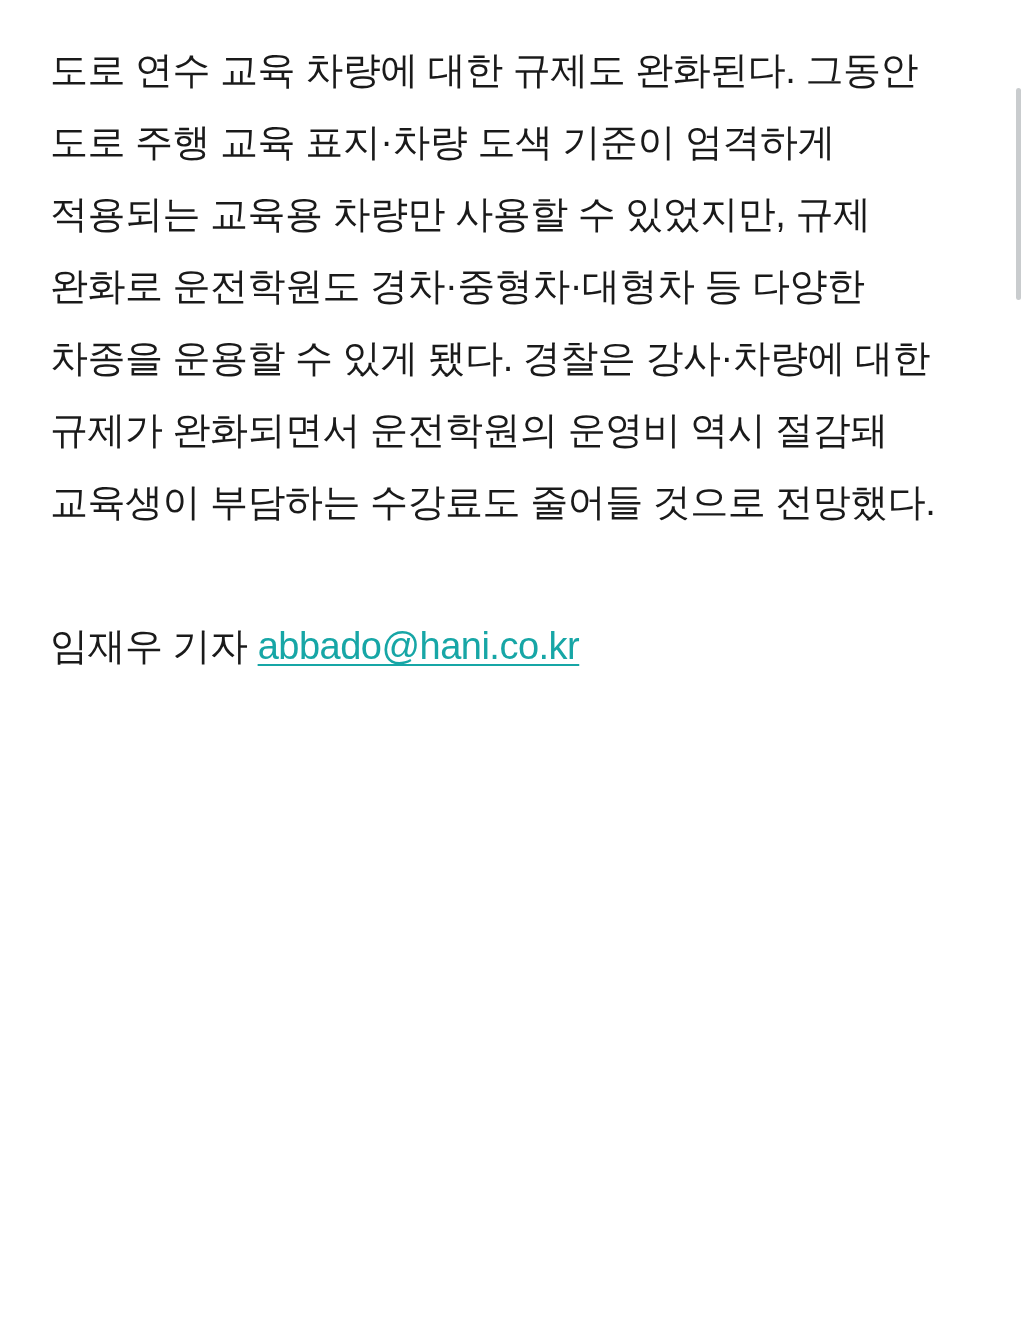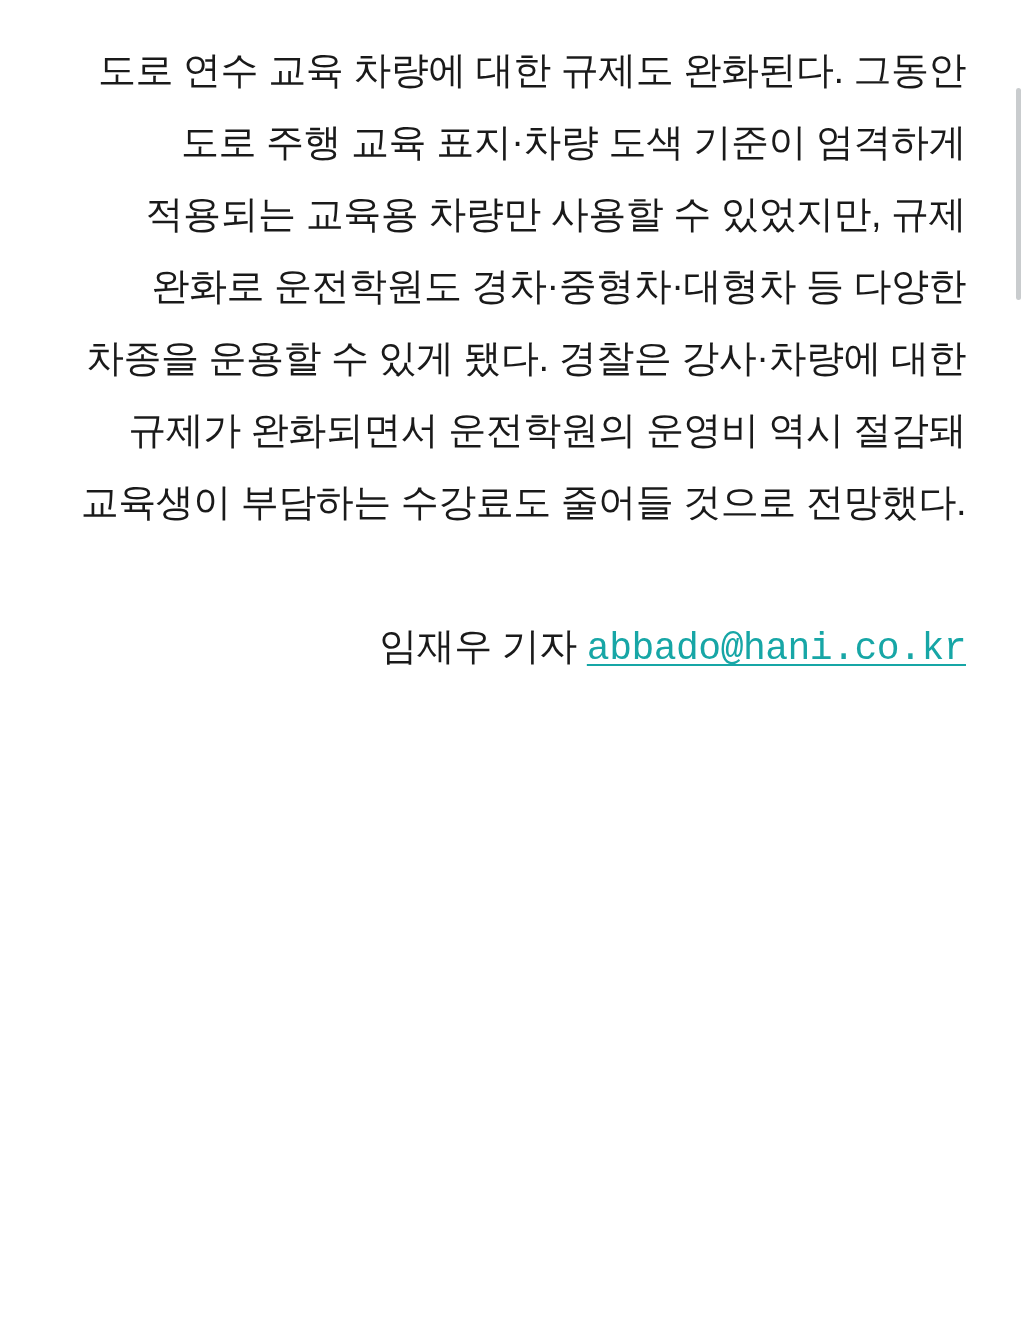--- a/index.html
+++ b/index.html
@@ -16,21 +16,20 @@
   }
 
   #article {
     position: absolute;
     left: 0;
     top: 0;
     width: 1024px;
     height: 954px;
     box-sizing: border-box;
     padding: 34px 58px 0 50px;
-    text-align: right;
   }
 
   .para {
     font-size: 38px;
     line-height: 72px;
     color: #1a1a1a;
     letter-spacing: -0.5px;
     word-break: keep-all;
     margin: 0 0 74px 0;
     font-weight: 400;
@@ -47,21 +46,20 @@
     letter-spacing: -0.5px;
     margin: 0;
   }
 
   .byline .mail-link {
     color: #17a6a6;
     text-decoration: underline;
     text-underline-offset: 5px;
     text-decoration-thickness: 2px;
     cursor: pointer;
-    font-family: Liberation Mono, monospace;
   }
 
   
   #scrollbar-track {
     position: absolute;
     top: 0;
     right: 0;
     width: 10px;
     height: 1337px;
     background: transparent;

